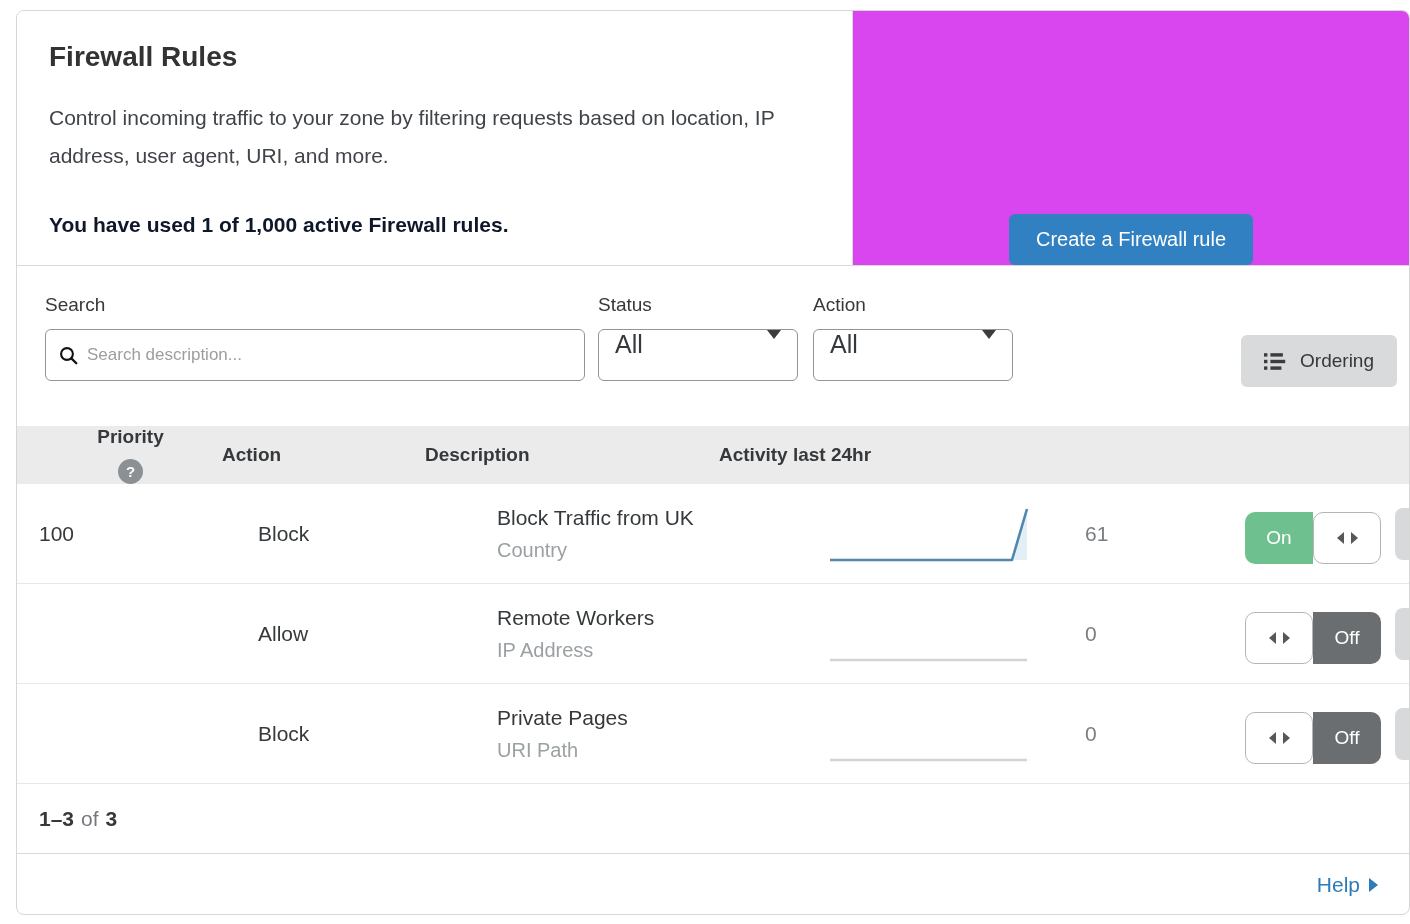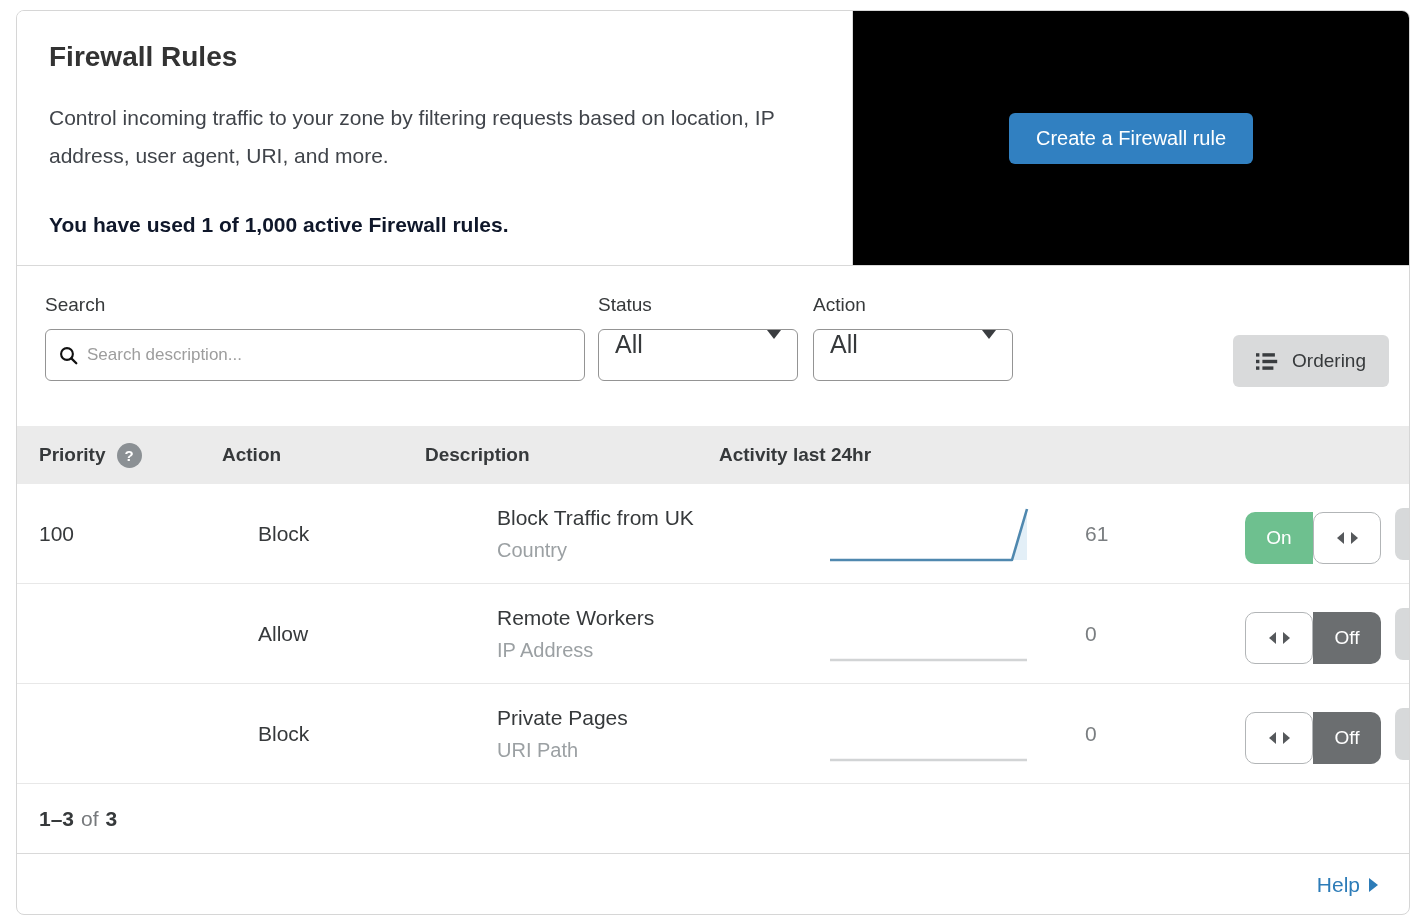--- a/index.html
+++ b/index.html
@@ -7,49 +7,49 @@
     font-family:"Liberation Sans", sans-serif; color:#36393b; }
   .card { position:absolute; left:8px; top:10px; width:1394px; height:905px;
     border:1px solid #d6d6d6; border-radius:8px; background:#fff; overflow:hidden;margin-left:8px; }
 
   
   .hero { display:flex; height:255px; border-bottom:1px solid #d9d9d9; }
   .hero-left { width:836px; padding:30px 36px 0 32px; border-right:1px solid #d9d9d9; background:#fff; }
   .page-title { font-size:28px; font-weight:bold; color:#333; margin-bottom:26px; }
   .page-desc { font-size:21px; line-height:38px; color:#40444a; max-width:770px; margin-bottom:38px; }
   .usage-note { font-size:21px; font-weight:bold; color:#0f172a; }
-  .hero-right { flex:1; background:#000000; display:flex; align-items:center; justify-content:center; }
+  .hero-right { flex:1; background:#d946ef; display:flex; align-items:flex-end; justify-content:center; }
   .create-btn { background:#3180c1; color:#fff; border:none; border-radius:6px;
     font-size:20px; padding:14px 27px; cursor:pointer; font-family:inherit; }
 
   
   .filters { height:160px; padding:28px 25px 0 28px; display:flex; position:relative; }
   .f-label { display:block; font-size:19px; color:#36393b; margin-bottom:13px; }
   .search-group { width:540px; }
   .search-box { height:52px; border:1px solid #949494; border-radius:6px;
     display:flex; align-items:center; padding:0 13px; background:#fff; }
   .search-box input { flex:1; border:none; outline:none; font-size:17px; margin-left:9px;
     font-family:inherit; color:#36393b; background:transparent; }
   .search-box input::placeholder { color:#9d9d9d; }
   .select-group { width:200px; margin-left:13px; }
   .select-group + .select-group { margin-left:15px; }
   .select { height:52px; border:1px solid #949494; border-radius:6px; background:#fff;
     display:flex; align-items:flex-start; justify-content:space-between; padding:0 16px;
     font-size:25px; cursor:pointer; }
   .caret { width:0; height:0; border-left:7px solid transparent;
     border-right:7px solid transparent; border-top:9px solid #3a3d40; }
-  .ordering-btn { position:absolute; right:20px; top:69px; height:52px; padding:0 23px;
+  .ordering-btn { position:absolute; right:12px; top:69px; height:52px; padding:0 23px;
     background:#d9dadb; border:none; border-radius:6px; display:flex; align-items:center;
     gap:13px; font-size:19px; color:#36393b; cursor:pointer; font-family:inherit; }
 
   
   .grid-row { display:grid; grid-template-columns:183px 203px 294px 222px 88px 1fr 289px;
     padding:0 27px 0 22px; align-items:center; }
   .thead { height:58px; background:#ebebeb; font-size:19px; font-weight:bold; }
-  .th-priority { display:flex; align-items:center; gap:11px; }
+  .th-priority { display:flex; align-items:center; gap:11px;flex-direction:column; }
   .q-icon { width:25px; height:25px; border-radius:50%; background:#8b9094; color:#fff;
     font-size:15px; font-weight:bold; display:inline-flex; align-items:center;
     justify-content:center; cursor:pointer; }
   .trow { height:100px; border-bottom:1px solid #e8e8e8; background:#fff;gap:36px; }
   .cell-plain { font-size:21px; color:#36393b; }
   .rule-title { font-size:21px; color:#36393b; margin-bottom:9px; }
   .rule-type { font-size:20px; color:#9ba0a3; }
   .spark { width:205px; height:62px; }
   .count { font-size:21px; color:#7a7e81; }
   .controls { display:flex; align-items:center; }

